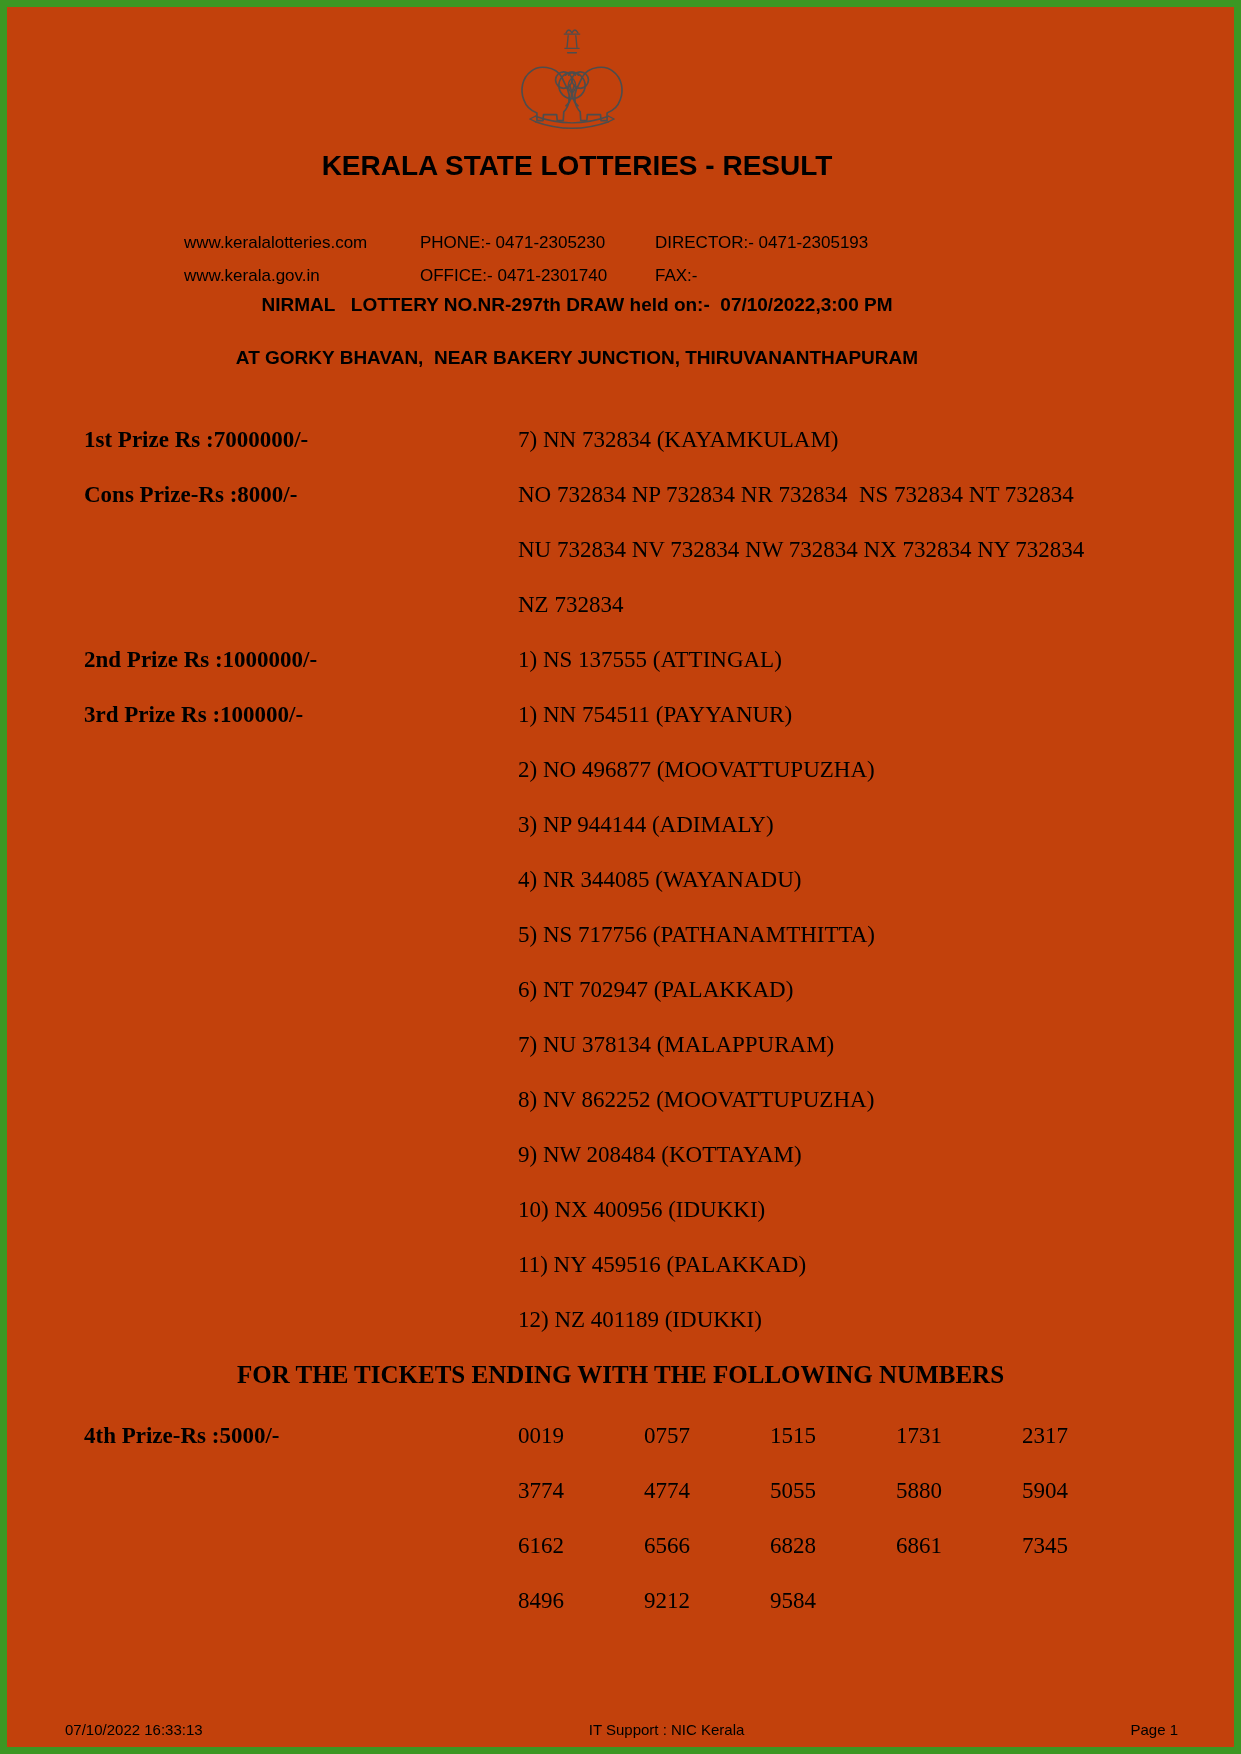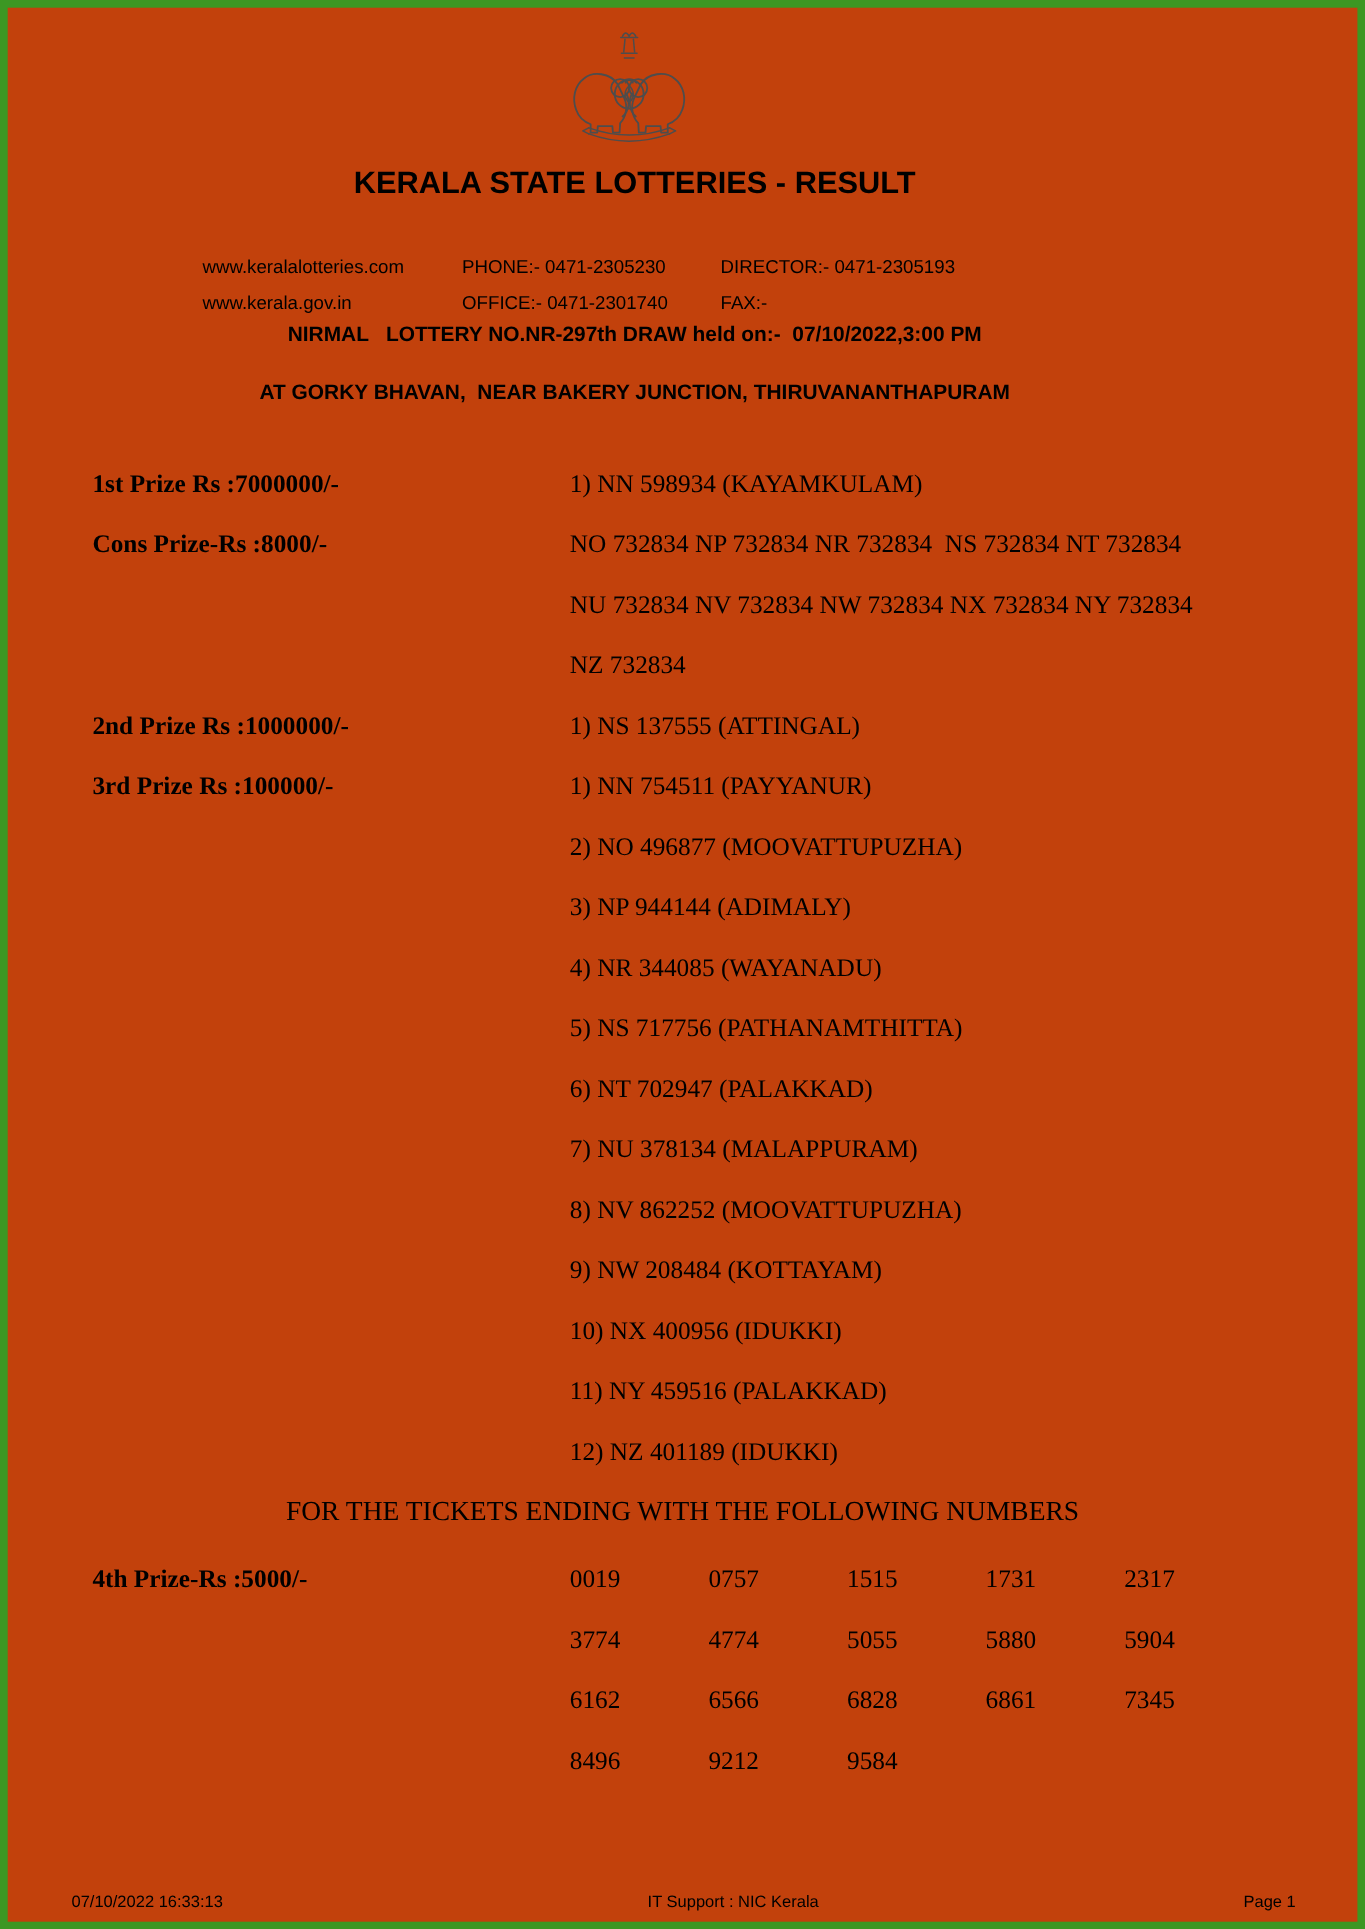--- a/index.html
+++ b/index.html
@@ -44,21 +44,21 @@
   .plabel {
     flex:none; width:434px;
     font-weight:bold; font-size:23px;
     white-space:pre;
   }
   .pval { font-size:23px; white-space:pre; }
   .heading-row {
     height:55px; line-height:55px;
     text-align:center;
     font-family:"Liberation Serif", serif;
-    font-size:25px; font-weight:normal;
+    font-size:25px; font-weight:bold;
   }
   .fourth { margin-top:6px; }
   .prow.tall { height:auto; }
   .nums {
     display:grid;
     grid-template-columns:repeat(5,126px);
     grid-auto-rows:55px;
     font-size:23px; line-height:55px;
   }
   .footer {
@@ -119,21 +119,21 @@
     <span>OFFICE:- 0471-2301740</span>
     <span>FAX:-</span>
   </div>
 
   <div class="drawline">NIRMAL   LOTTERY NO.NR-297th DRAW held on:-  07/10/2022,3:00 PM</div>
   <div class="venue">AT GORKY BHAVAN,  NEAR BAKERY JUNCTION, THIRUVANANTHAPURAM</div>
 
   <div class="prize-table">
     <div class="prow">
       <div class="plabel">1st Prize Rs :7000000/-</div>
-      <div class="pval">1) NN 598934 (KAYAMKULAM)</div>
+      <div class="pval">7) NN 732834 (KAYAMKULAM)</div>
     </div>
     <div class="prow">
       <div class="plabel">Cons Prize-Rs :8000/-</div>
       <div class="pval">NO 732834 NP 732834 NR 732834  NS 732834 NT 732834</div>
     </div>
     <div class="prow">
       <div class="plabel"></div>
       <div class="pval">NU 732834 NV 732834 NW 732834 NX 732834 NY 732834</div>
     </div>
     <div class="prow">

